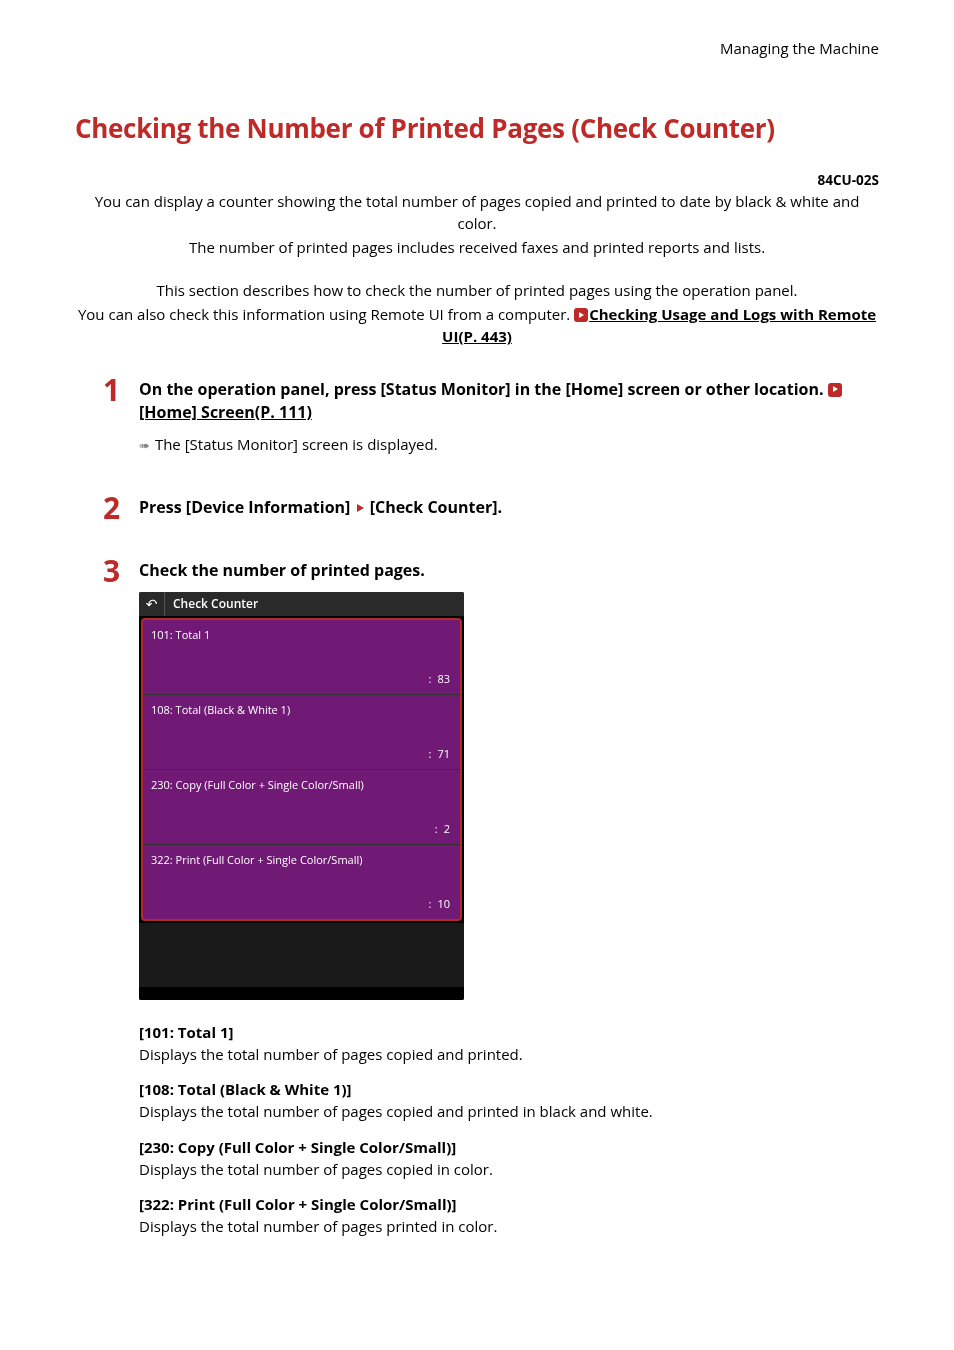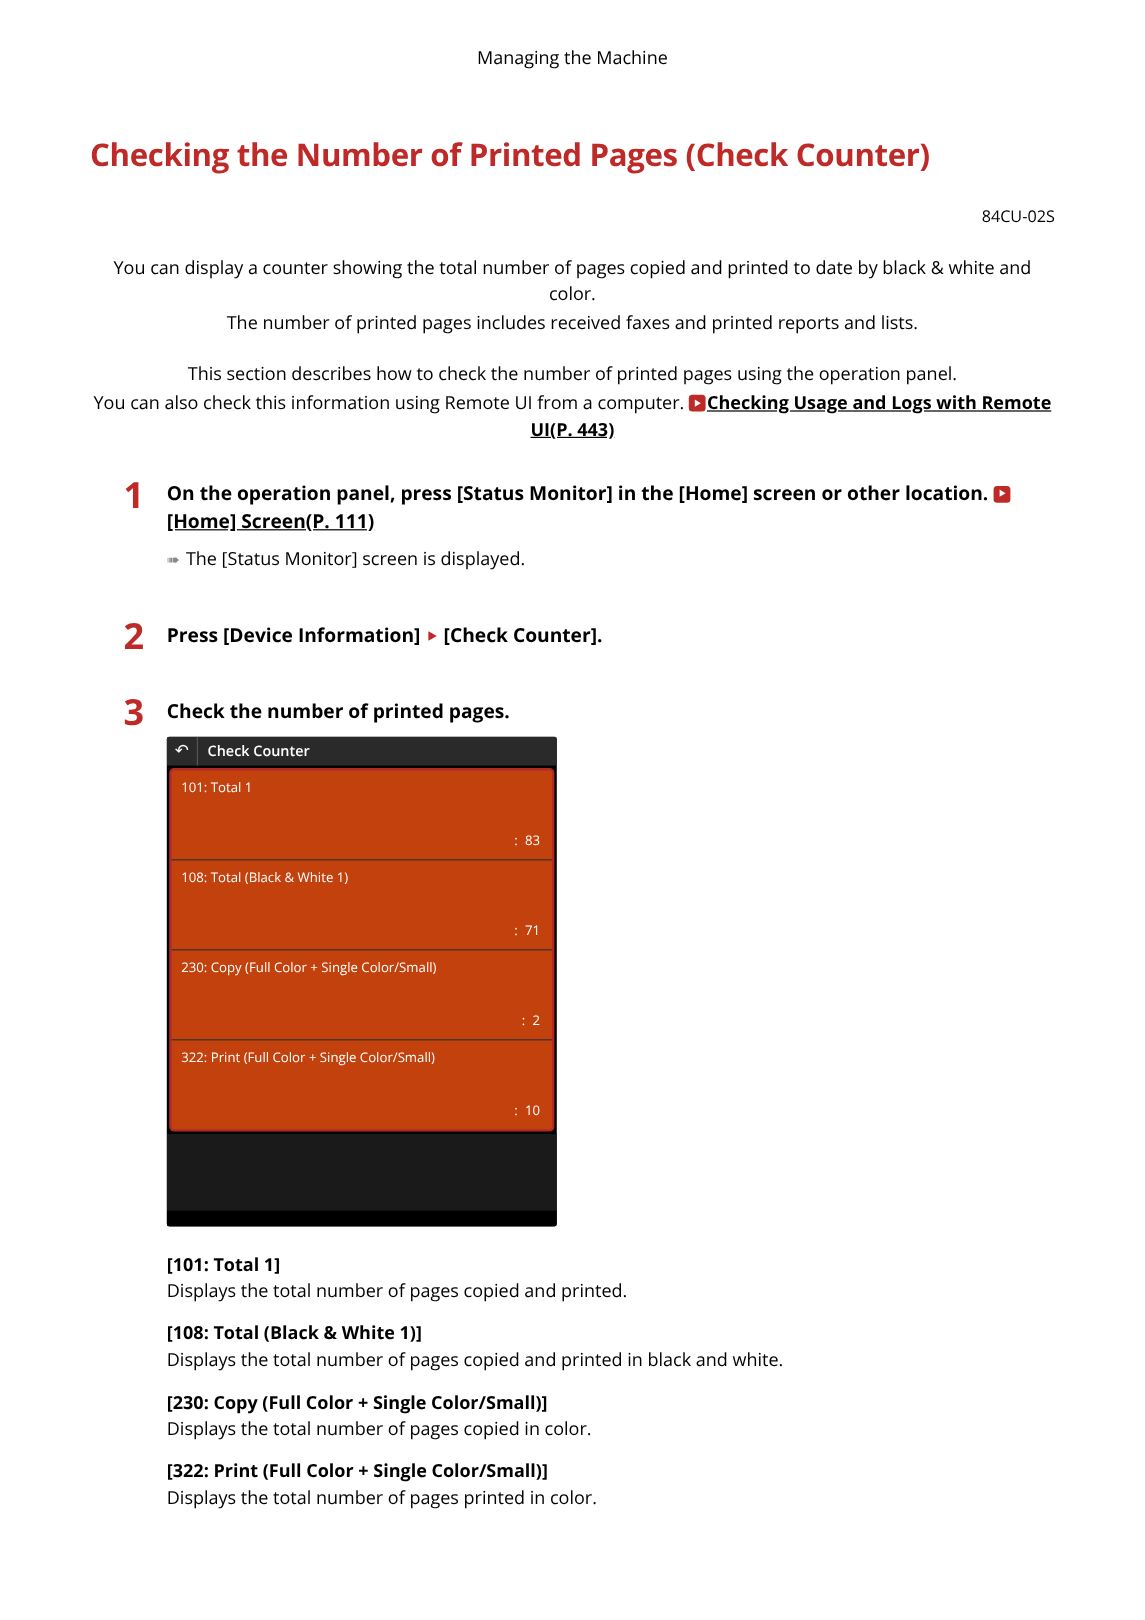--- a/index.html
+++ b/index.html
@@ -7,35 +7,35 @@
     font-family: "Open Sans", "Segoe UI", Arial, sans-serif;
     width: 954px;
     margin: 0 auto;
     background: #fff;
     color: #000;
     padding: 38px 75px 40px 75px;
     font-size: 15px;
     line-height: 1.45;
   }
   .section-header {
-    text-align: center;
+    text-align: right;
     font-size: 15px;
     margin-bottom: 50px;
   }
   h1 {
     color: #bd2a27;
     font-weight: 700;
     font-size: 26px;
     margin-bottom: 24px;
     letter-spacing: -0.3px;
   }
   .doc-code {
     text-align: right;
     font-size: 13.5px;
-    margin-bottom: 22px;
+    font-weight: bold;
   }
   .intro p { margin-bottom: 2px; text-align: center; }
   .intro-block { margin-bottom: 22px; }
   .link-inline {
     color: #000;
     font-weight: 700;
   }
   .link-icon {
     display: inline-block;
     width: 14px; height: 14px;
@@ -106,21 +106,21 @@
     border-right: 1px solid #555;
     display: flex;
     align-items: center;
     justify-content: center;
   }
   .device-title { padding-left: 8px; font-weight:600; }
   .device-list {
     border: 2px solid #b02a27;
     margin: 2px;
     border-radius: 4px;
-    background: #c2410c;
+    background: #701a75;
   }
   .device-row {
     display: flex;
     justify-content: space-between;
     color: #fff;
     font-size: 11px;
     padding: 7px 10px 7px 8px;
     border-bottom: 1px solid #333;
   }
   .device-row:last-child { border-bottom: none; }

